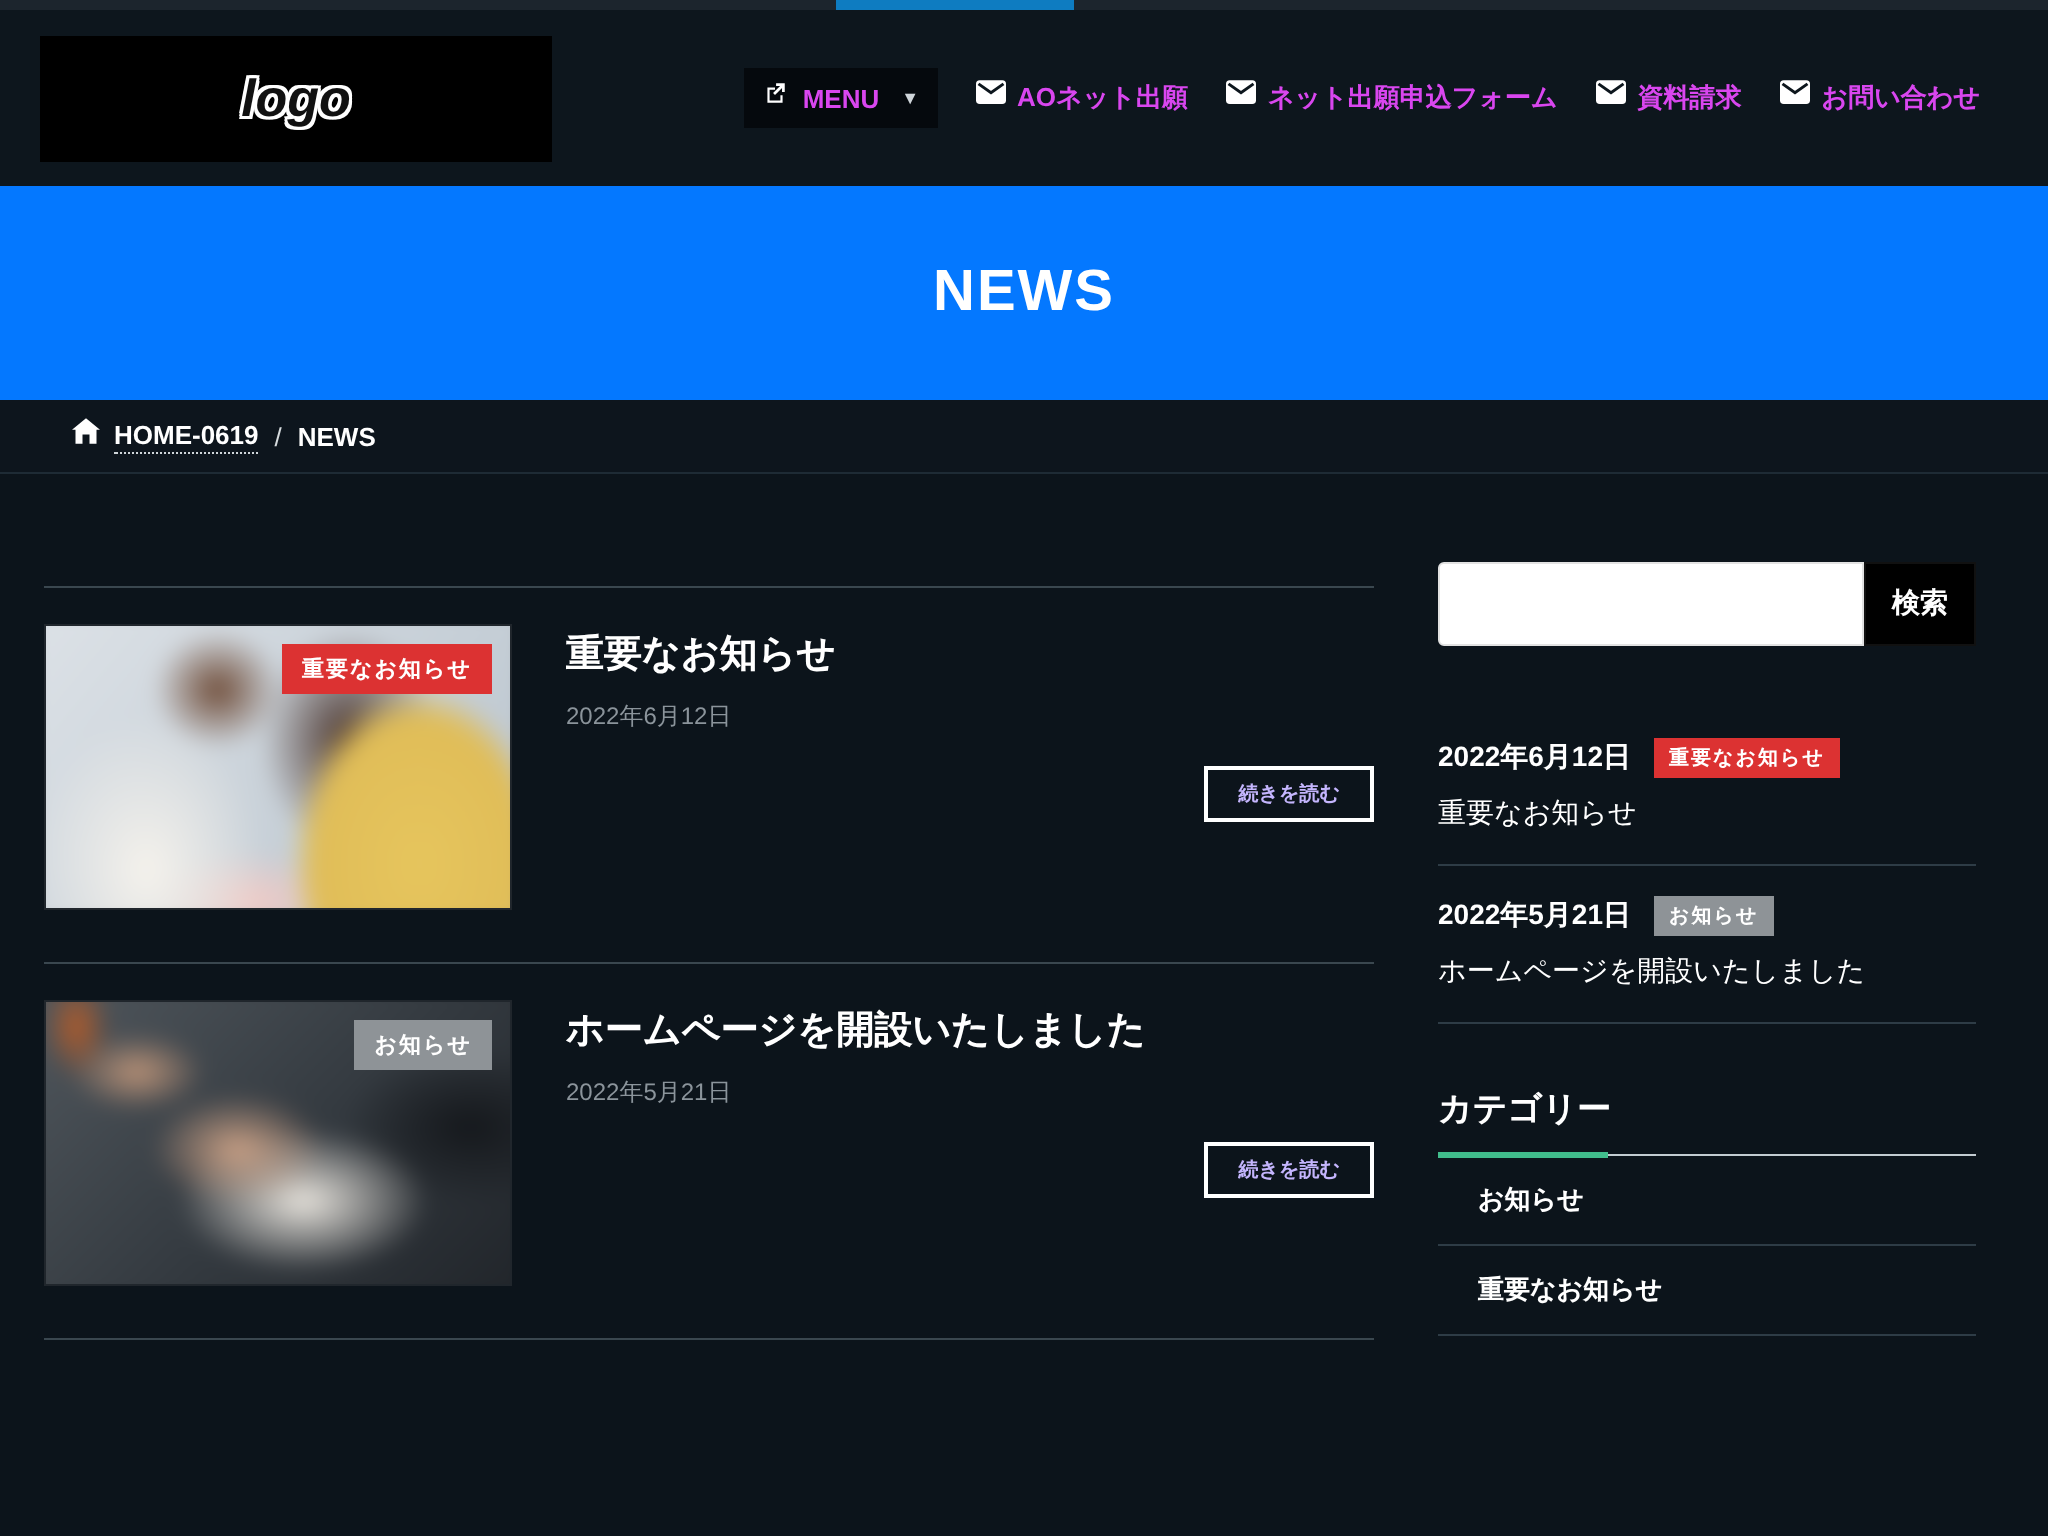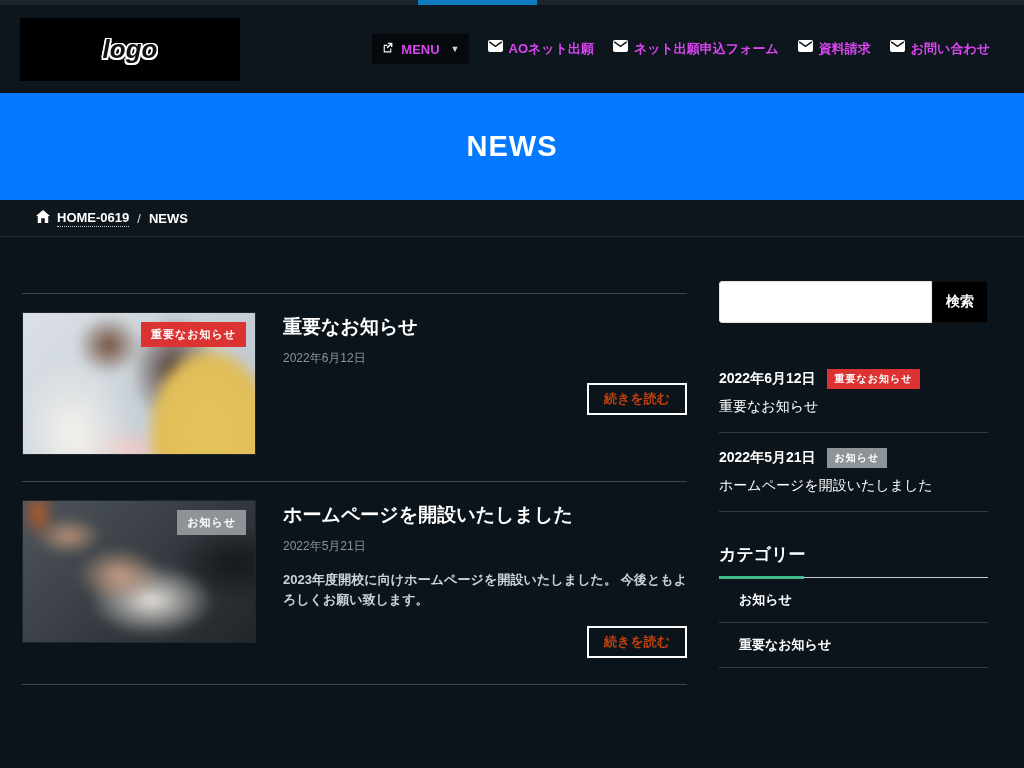--- a/index.html
+++ b/index.html
@@ -5,21 +5,21 @@
   * { margin:0; padding:0; box-sizing:border-box; }
   html,body { width:1024px; height:768px; overflow:hidden; }
   body { background:#0c141b; font-family:"Liberation Sans","DejaVu Sans",sans-serif; color:#fff; }
 
   
   .top-strip { height:5px; background:#1c252d; position:relative; }
   .top-strip .blue-seg { position:absolute; left:418px; top:0; width:119px; height:5px; background:#0e7cc1; }
 
   
   .site-header { height:88px; background:#0d161d; display:flex; align-items:center; padding:0 20px; }
-  .logo-box { width:220px; height:63px; background:#000; display:flex; align-items:center; justify-content:center; cursor:pointer; }
+  .logo-box { width:256px; height:63px; background:#000; display:flex; align-items:center; justify-content:center; cursor:pointer; }
   .logo-text { font-size:26px; font-weight:bold; font-style:italic; color:#111;
     text-shadow:-1.5px -1.5px 0 #fff, 1.5px -1.5px 0 #fff, -1.5px 1.5px 0 #fff, 1.5px 1.5px 0 #fff, 0 1.5px 0 #fff, 0 -1.5px 0 #fff, 1.5px 0 0 #fff, -1.5px 0 0 #fff; }
   .main-nav { margin-left:auto; display:flex; align-items:center; gap:19px; padding-right:14px; }
   .menu-btn { display:flex; align-items:center; gap:7px; background:#05090d; padding:6px 9px; cursor:pointer; }
   .menu-btn .caret-box { font-size:9px; color:#cfd5d9; padding-left:4px; }
   .nav-link { display:flex; align-items:flex-start; gap:6px; font-size:13px; font-weight:bold; color:#fff; cursor:pointer; white-space:nowrap; }
   .nav-label { font-size:13px; font-weight:bold; color:#d946ef; }
   .icon-svg { display:block; }
 
   
@@ -61,21 +61,21 @@
       radial-gradient(95px 55px at 55% 68%, #e9e5de 0%, rgba(233,229,222,0) 66%),
       radial-gradient(90px 55px at 88% 45%, #15181c 0%, rgba(21,24,28,0) 70%),
       linear-gradient(135deg, #51585e 0%, #33393f 55%, #202429 100%);
   }
   .thumb-badge { position:absolute; top:9px; right:9px; font-size:11px; font-weight:bold; color:#fff; padding:5px 10px; letter-spacing:1px; }
   .post-body { flex:1; min-width:0; }
   .post-title { font-size:19px; font-weight:bold; color:#fff; margin:2px 0 10px 0; cursor:pointer; }
   .post-date { font-size:12px; color:#8b949b; margin-bottom:15px; }
   .post-excerpt { font-size:13px; font-weight:bold; line-height:20px; color:#ccd3d8; text-align:justify; word-break:break-all; }
   .more-row { text-align:right; margin-top:16px; }
-  .more-btn { display:inline-block; background:transparent; border:2px solid #fff; color:#c2410c; font-size:13px; font-weight:bold; padding:5px 15px; cursor:pointer; font-family:inherit; }
+  .more-btn { display:inline-block; background:transparent; border:2px solid #fff; color:#c4b5fd; font-size:10px; font-weight:bold; padding:5px 15px; cursor:pointer; font-family:inherit; }
 
   
   .search-row { display:flex; height:42px; }
   .search-input { flex:1; border:1px solid #e2e2e2; background:#fff; border-radius:3px 0 0 3px; padding:0 10px; font-size:14px; color:#222; font-family:inherit; }
   .search-btn { width:56px; background:#000; border:1px solid #111; color:#fff; font-size:14px; font-weight:bold; cursor:pointer; font-family:inherit; }
 
   .widget { margin-top:31px; }
   .widget-title { position:relative; font-size:17px; font-weight:bold; color:#fff; padding-bottom:11px; border-bottom:1px solid #c3ccd1; }
   .widget-title::after { content:""; position:absolute; left:0; bottom:-2px; width:85px; height:3px; background:#41bd8c; }
 
@@ -187,21 +187,20 @@
     <hr class="rule">
 
     <article class="post">
       <div class="thumb">
         <div class="thumb-art desk"></div>
         <span class="thumb-badge" style="background: rgb(142, 147, 151);">お知らせ</span>
       </div>
       <div class="post-body">
         <h2 class="post-title">ホームページを開設いたしました</h2>
         <div class="post-date">2022年5月21日</div>
-        <p class="post-excerpt">2023年度開校に向けホームページを開設いたしました。 今後ともよろしくお願い致します。</p>
         <div class="more-row">
           <button class="more-btn">続きを読む</button>
         </div>
       </div>
     </article>
 
     <hr class="rule">
   </main>
 
   <aside class="side-col">

